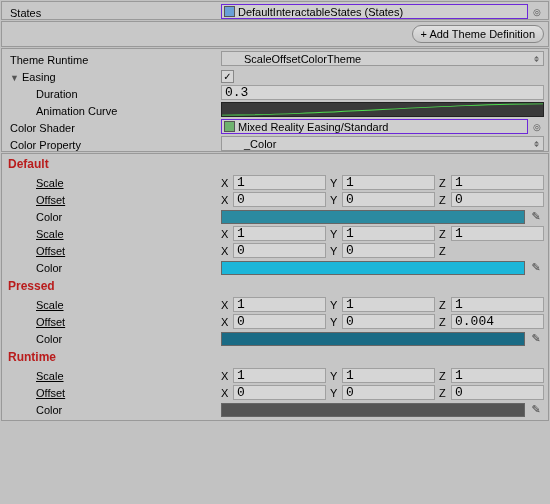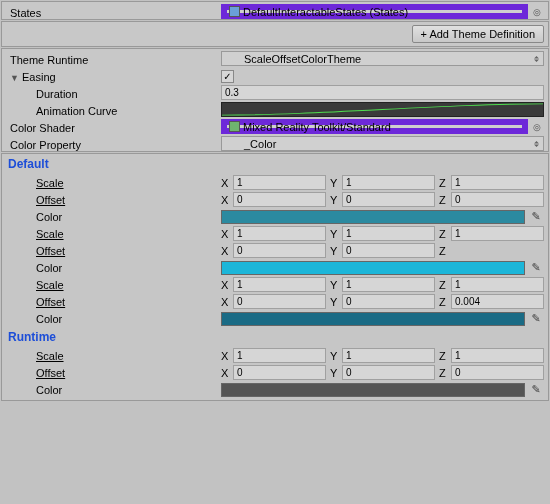--- a/index.html
+++ b/index.html
@@ -33,26 +33,27 @@
     padding: 0 3px;
     flex: 1;
     display: flex;
     align-items: center;
     position: relative;
   }
   .field input {
     border: none;
     background: transparent;
     width: 100%;
-    font-size: 10px;
+    font-size: 13px;
     outline: none;
+    font-family: Liberation Mono, monospace;
   }
   .objfield {
     background: #cfcfcf;
-    border: 6px solid #6d28d9;
+    border: 1px solid #6d28d9;
     height: 15px;
     flex: 1;
     display: flex;
     align-items: center;
     padding: 0 2px;
     position: relative;
     font-size: 11px;
   }
   .objfield .icon {
     width: 11px; height: 11px;
@@ -86,21 +87,21 @@
     right: 4px;
     top: 4px;
     width: 5px;
     height: 6px;
     background: linear-gradient(#666,#666);
     clip-path: polygon(0 40%, 100% 40%, 50% 0, 0 40%, 0 60%, 100% 60%, 50% 100%, 0 60%);
   }
   .btn {
     background: linear-gradient(#e0e0e0,#c8c8c8);
     border: 1px solid #888;
-    border-radius: 2px;
+    border-radius: 9px;
     height: 18px;
     padding: 0 8px;
     font-size: 11px;
     display: flex;
     align-items: center;
     cursor: pointer;
   }
   .right-align { display: flex; justify-content: flex-end; padding: 3px 4px; }
   .checkbox {
     width: 13px; height: 13px;
@@ -115,21 +116,21 @@
     flex: 1;
     height: 15px;
     background: #3a3a3a;
     border: 1px solid #222;
     position: relative;
     overflow: hidden;
   }
   .curve svg { width: 100%; height: 100%; display: block; }
   .state-header {
     font-weight: bold;
-    color: #1d4ed8;
+    color: #b91c1c;
     padding: 3px 6px;
     font-size: 12px;
   }
   .vec-row {
     display: flex;
     align-items: center;
     height: 17px;
     padding: 0 4px;
   }
   .vec-row .lbl { flex: 0 0 215px; padding-left: 30px; text-decoration: underline; }
@@ -215,21 +216,21 @@
     <div class="curve">
       <svg viewBox="0 0 100 15" preserveAspectRatio="none">
         <path d="M0,14 C30,14 70,1 100,1" stroke="#4fdc4f" stroke-width="1" fill="none"></path>
       </svg>
     </div>
   </div>
   <div class="row">
     <div class="lbl">Color Shader</div>
     <div class="objfield">
       <span class="icon green"></span>
-      <span>Mixed Reality Toolkit/Standard</span>
+      <span>Mixed Reality Easing/Standard</span>
     </div>
     <div class="circle-btn">◎</div>
   </div>
   <div class="row">
     <div class="lbl">Color Property</div>
     <div class="dropdown">
       <span>_Color</span>
     </div>
   </div>
 </div>
@@ -331,20 +332,21 @@
           <span class="axlbl">Z</span>
         </div>
     </div>
   </div>
   <div class="color-row">
     <div class="lbl">Color</div>
     <div class="color-swatch" id="sw-focus" style="background: rgb(28, 182, 217);"></div>
     <div class="eyedropper">✎</div>
   </div>
 
+  <div class="state-header">Pressed</div>
   <div class="vec-row">
     <div class="lbl">Scale</div>
     <div class="vec-group">
       <div class="vec-item">
           <span class="axlbl">X</span>
           <div class="field">
             <input value="1" style="">
           </div>
         </div>
       <div class="vec-item">

